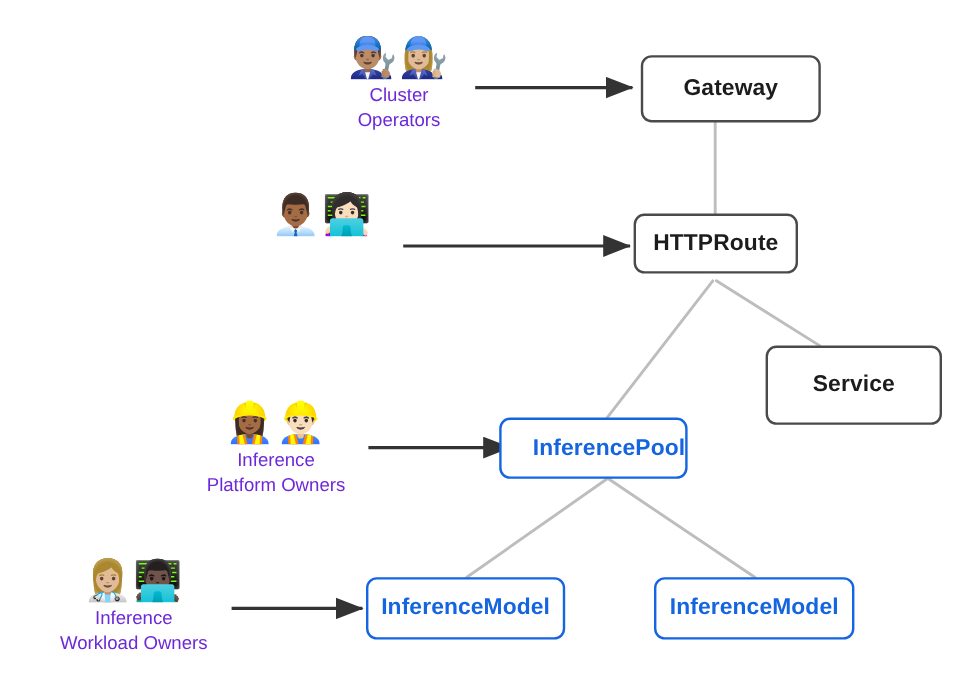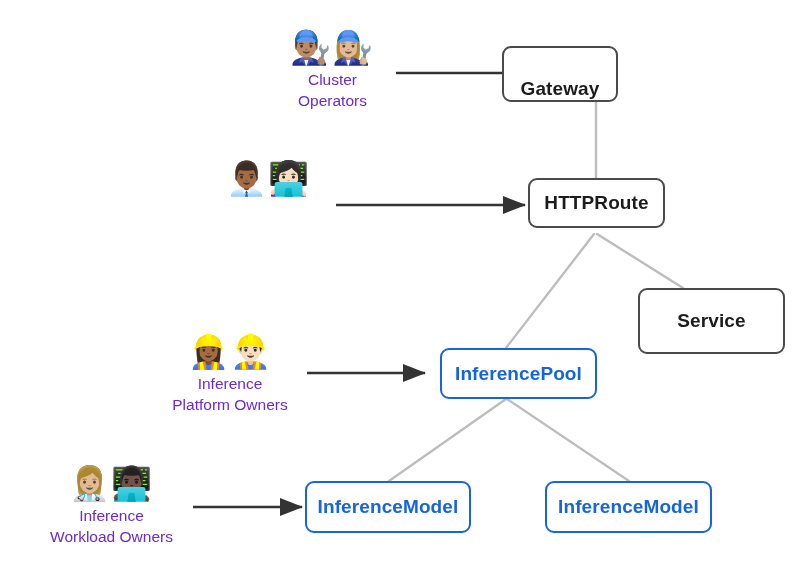--- a/index.html
+++ b/index.html
@@ -94,33 +94,33 @@
     </g>
 
     <g stroke="#333333" stroke-width="2.6" fill="none">
       <line x1="396" y1="73" x2="527" y2="73" marker-end="url(#arrowhead)"></line>
       <line x1="336" y1="205" x2="525" y2="205" marker-end="url(#arrowhead)"></line>
       <line x1="307" y1="373" x2="425" y2="373" marker-end="url(#arrowhead)"></line>
       <line x1="193" y1="507" x2="302" y2="507" marker-end="url(#arrowhead)"></line>
     </g>
   </svg>
 
-  <div class="node core" style="left:502px; top:46px; width:116px; height:56px;align-items:flex-end;">
+  <div class="node core" style="left:534px; top:46px; width:150px; height:56px;">
     <span>Gateway</span>
   </div>
 
   <div class="node core" style="left:528px; top:178px; width:137px; height:50px;">
     <span>HTTPRoute</span>
   </div>
 
   <div class="node core" style="left:638px; top:288px; width:147px; height:66px;">
     <span>Service</span>
   </div>
 
-  <div class="node infer" style="left:440px; top:348px; width:157px; height:51px;">
+  <div class="node infer" style="left:416px; top:348px; width:157px; height:51px;justify-content:flex-end;">
     <span>InferencePool</span>
   </div>
 
   <div class="node infer" style="left:305px; top:481px; width:166px; height:52px;">
     <span>InferenceModel</span>
   </div>
 
   <div class="node infer" style="left:545px; top:481px; width:167px; height:52px;">
     <span>InferenceModel</span>
   </div>

